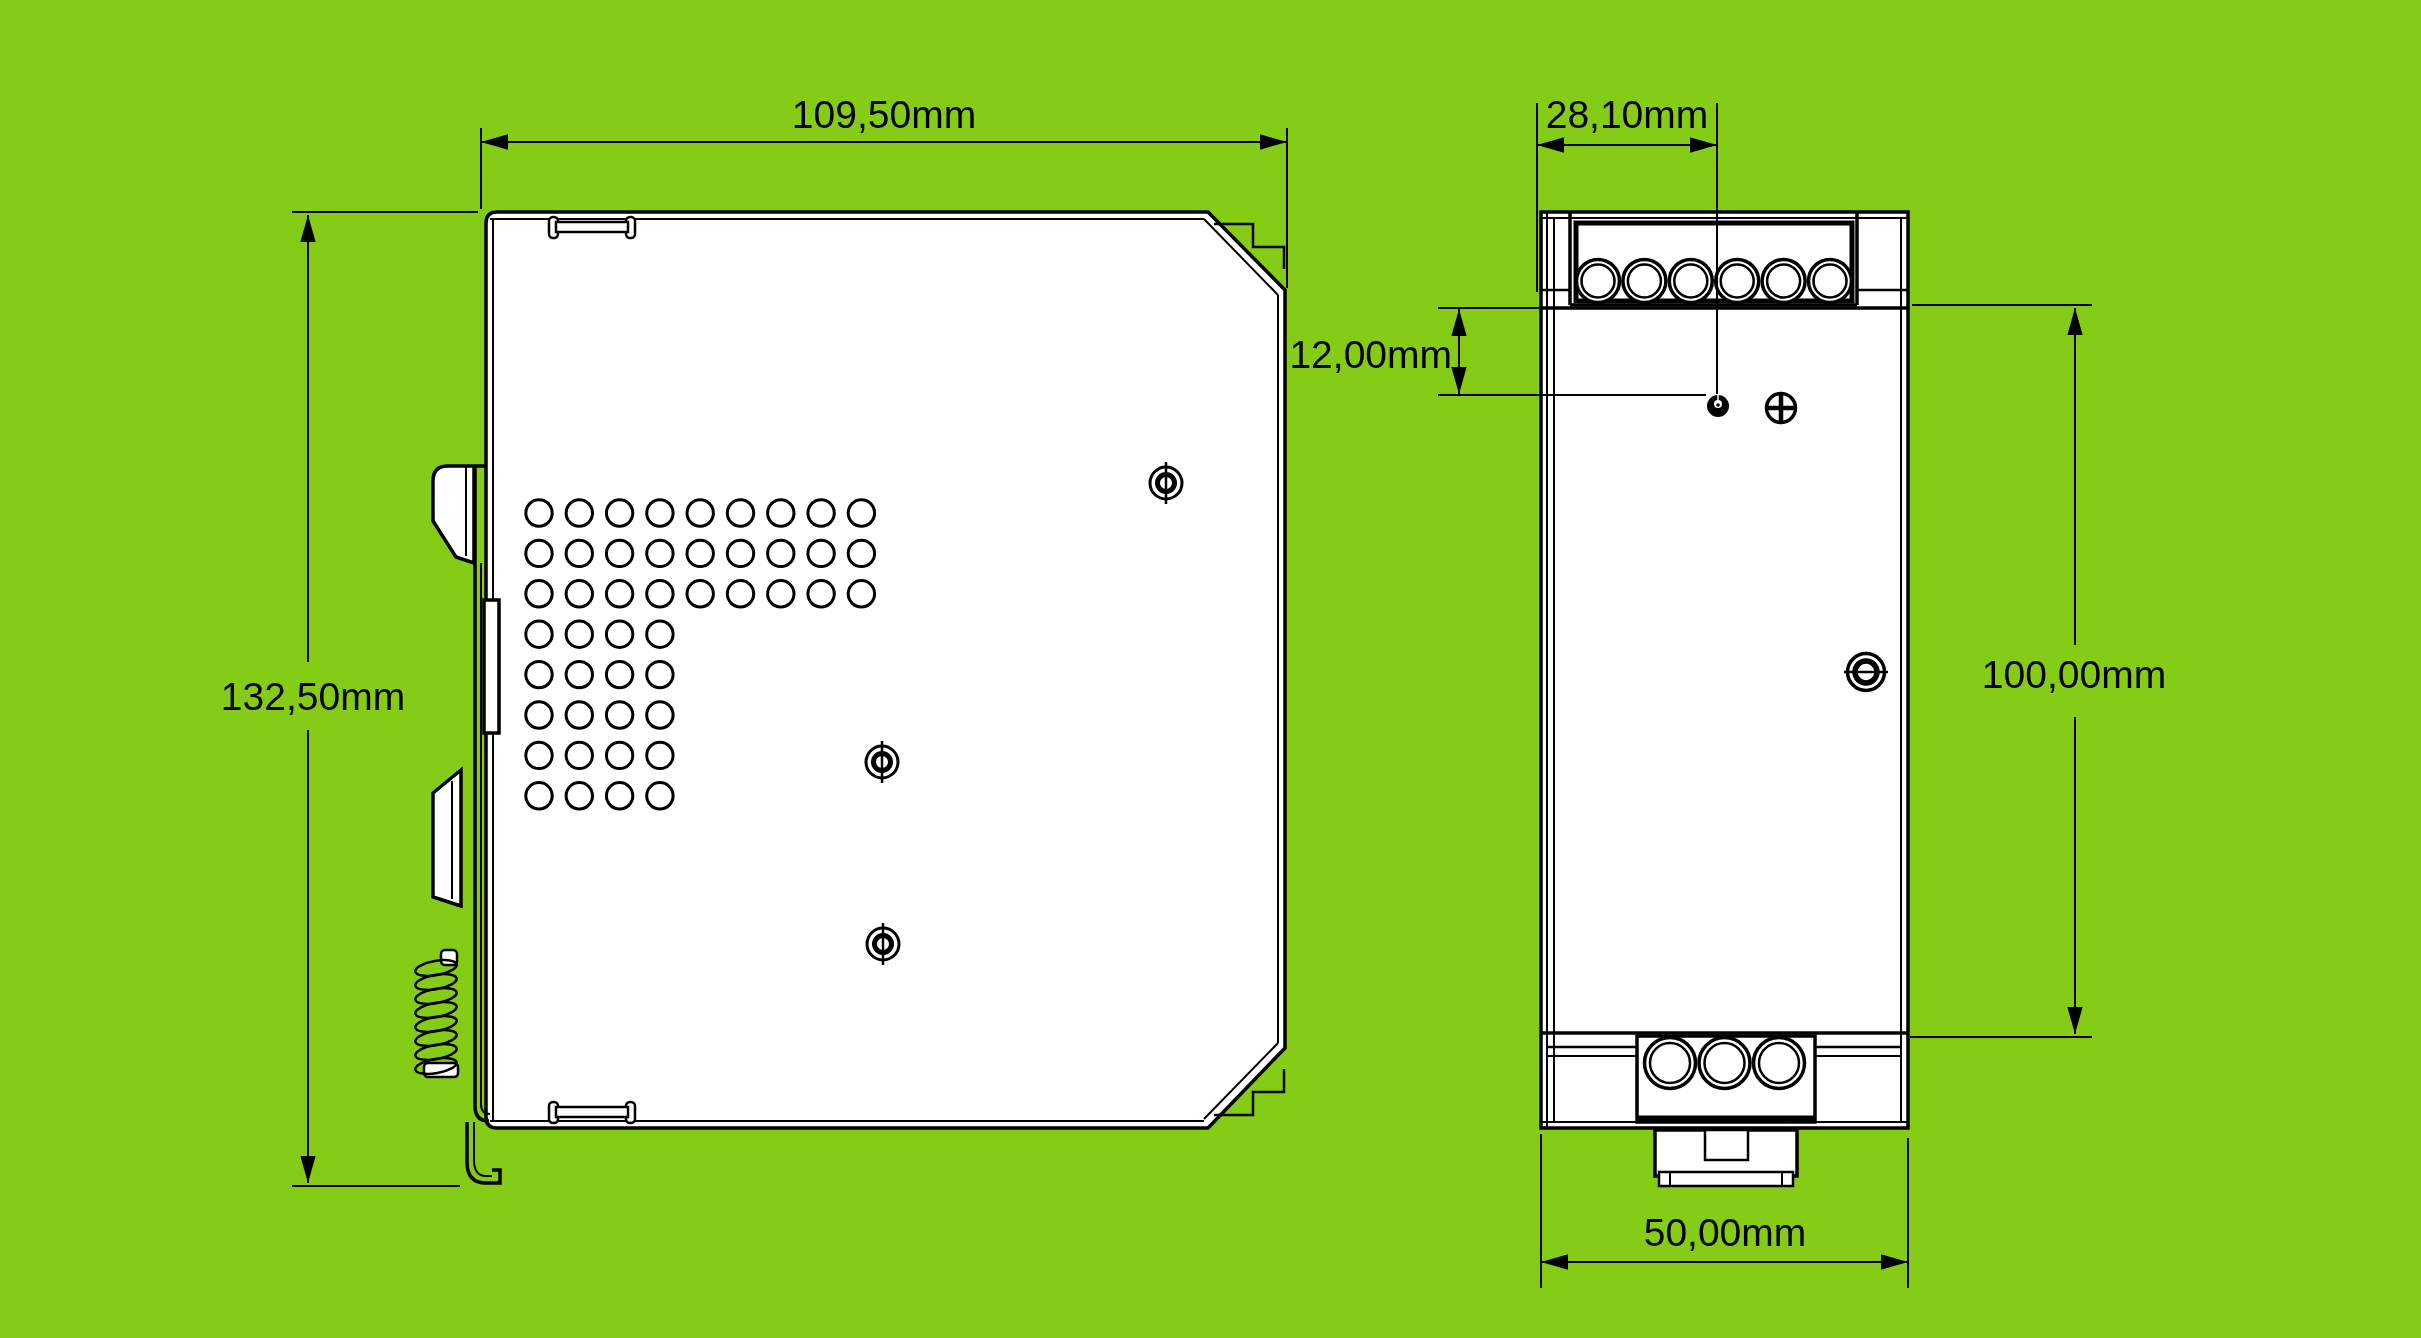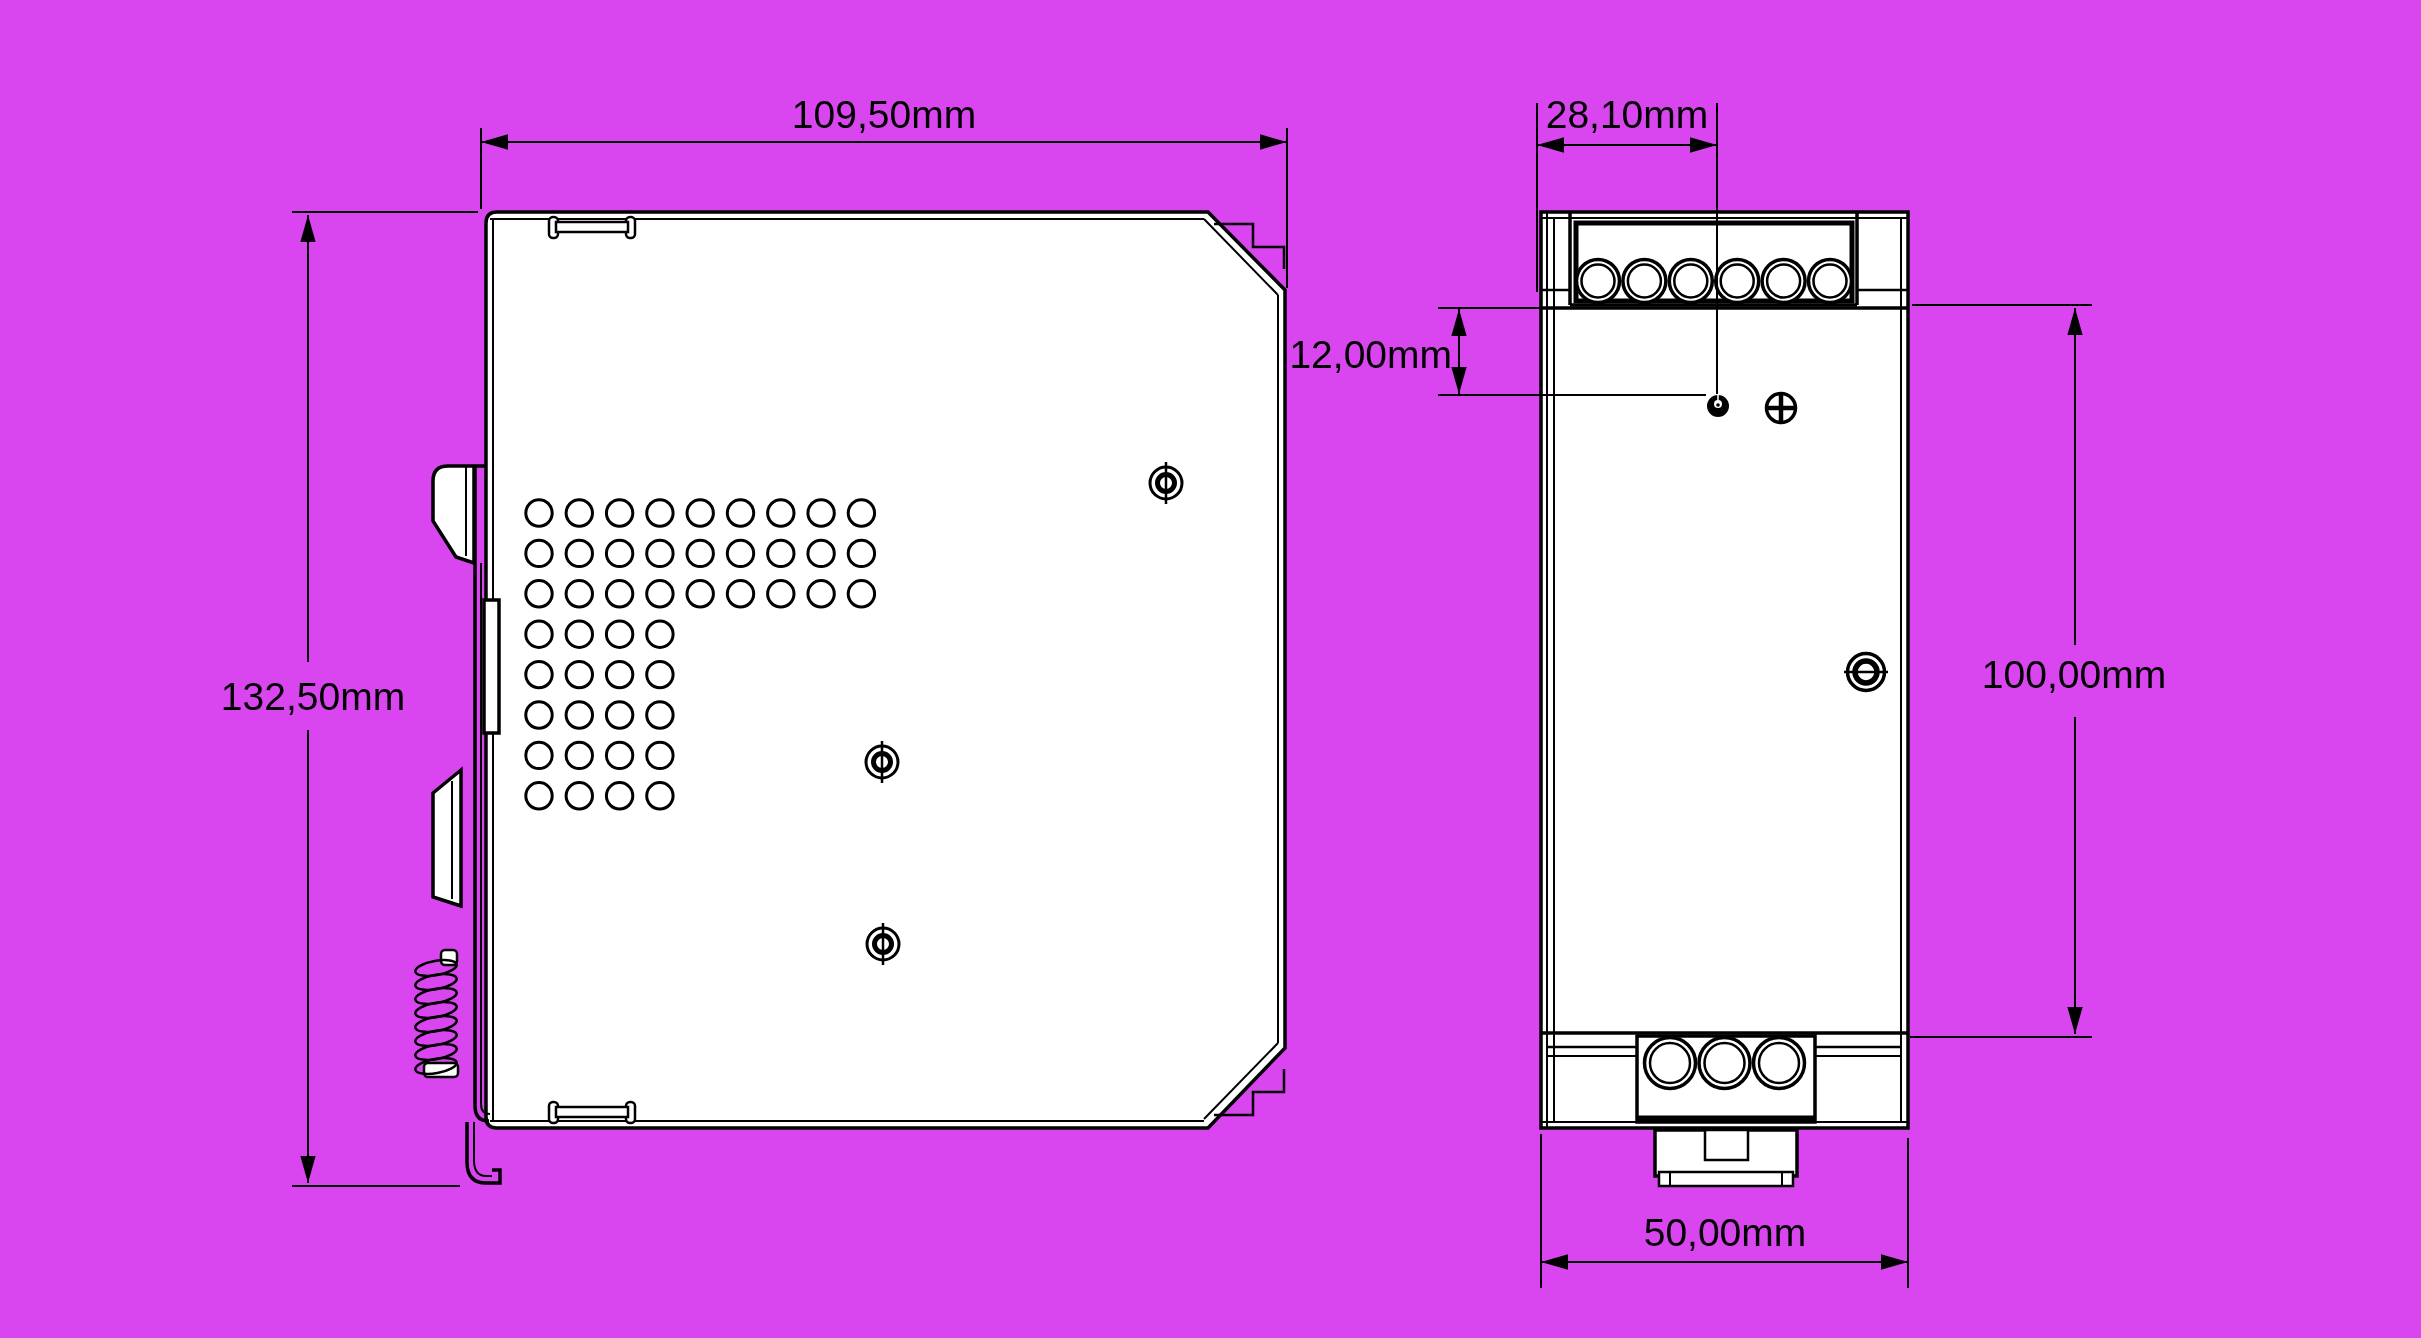--- a/index.html
+++ b/index.html
@@ -4,21 +4,21 @@
 <style>
   html, body {
     margin: 0;
     padding: 0;
     background: #ffffff;
   }
   #stage {
     position: relative;
     width: 2421px;
     height: 1338px;
-    background: #d946ef;
+    background: #84cc16;
     overflow: hidden;
   }
   svg { display: block; }
   .dim-text {
     font-family: "Liberation Sans", sans-serif;
     font-size: 39px;
     fill: #000000;
   }
   .outline  { stroke: #000; stroke-width: 3.5; fill: none; }
   .outlineF { stroke: #000; stroke-width: 3.5; fill: #fff; }

